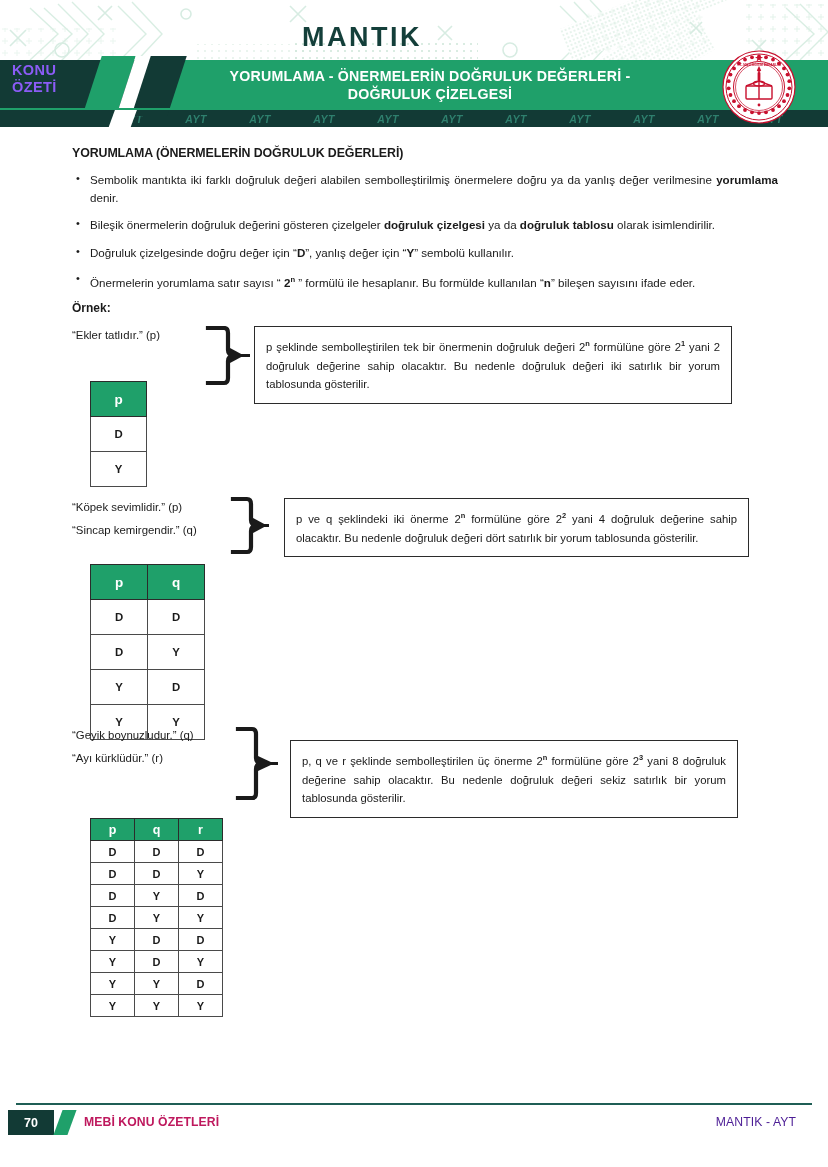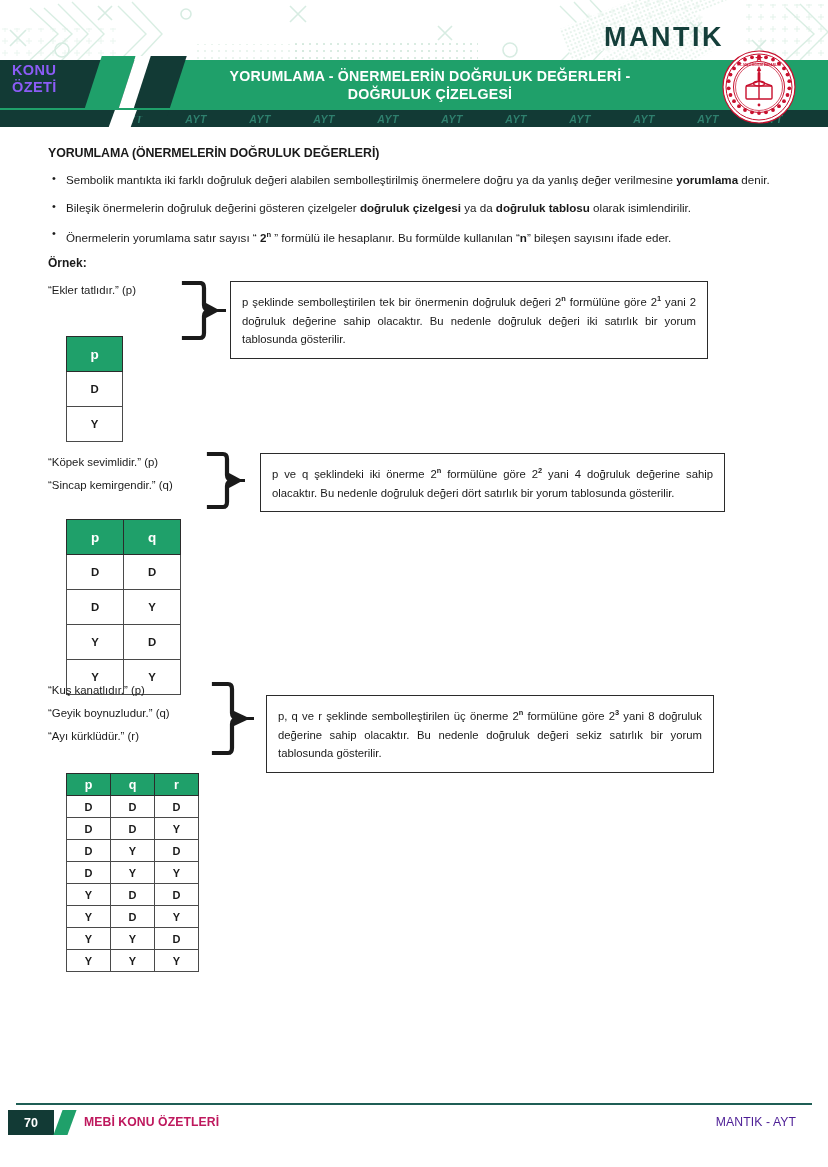--- a/index.html
+++ b/index.html
@@ -35,21 +35,21 @@
     height: 70px;
     overflow: hidden;
     pointer-events: none;
   }
 
   .doc-title {
     position: absolute;
     top: 22px;
     left: 0;
     width: 724px;
-    text-align: right;
+    text-align: center;
     font-size: 27px;
     font-weight: bold;
     letter-spacing: 2.5px;
     color: #143f3a;
     z-index: 5;
   }
 
   
   .banner {
     position: absolute;
@@ -183,20 +183,21 @@
     width: 74px;
     height: 74px;
     z-index: 8;
   }
 
   
   .content {
     position: relative;
     padding: 18px 48px 0 48px;
     color: #1a1a1a;
+    margin-left: 24px;
   }
 
   .section-heading {
     font-size: 12.4px;
     font-weight: bold;
     letter-spacing: -0.1px;
     margin-bottom: 11px;
   }
 
   ul.bullets { list-style: none; }
@@ -483,20 +484,21 @@
     </div>
   </div>
 
   <div class="content">
 
     <div class="section-heading">YORUMLAMA (ÖNERMELERİN DOĞRULUK DEĞERLERİ)</div>
 
     <ul class="bullets" id="bullet-list">
         <li><span>Sembolik mantıkta iki farklı doğruluk değeri alabilen sembolleştirilmiş önermelere doğru ya da yanlış değer verilmesine </span><b>yorumlama</b><span> denir.</span></li>
         <li><span>Bileşik önermelerin doğruluk değerini gösteren çizelgeler </span><b>doğruluk çizelgesi</b><span> ya da </span><b>doğruluk tablosu</b><span> olarak isimlendirilir.</span></li>
+        <li><span>Doğruluk çizelgesinde doğru değer için “</span><b>D</b><span>”, yanlış değer için “</span><b>Y</b><span>” sembolü kullanılır.</span></li>
         <li><span>Önermelerin yorumlama satır sayısı “ </span><b>2<sup>n</sup></b><span> ” formülü ile hesaplanır. Bu formülde kullanılan “</span><b>n</b><span>” bileşen sayısını ifade eder.</span></li>
       </ul>
 
     <div class="ornek">Örnek:</div>
 
     <div class="example" style="height:160px;">
       <div class="prop-list" id="ex1-props">
           <div>“Ekler tatlıdır.” (p)</div>
         </div>
 
@@ -566,21 +568,20 @@
             <tr>
               <td>Y</td>
               <td>Y</td>
             </tr>
           </tbody>
       </table>
     </div>
 
     <div class="example" style="height:260px; margin-top:8px;">
       <div class="prop-list" id="ex3-props">
-          <div>“Kuş kanatlıdır.” (p)</div>
           <div>“Geyik boynuzludur.” (q)</div>
           <div>“Ayı kürklüdür.” (r)</div>
         </div>
 
       <div class="brace" style="left:160px; top:2px;">
         <svg width="70" height="76" viewBox="0 0 70 76" xmlns="http://www.w3.org/2000/svg">
           <path d="M6 3 H20 Q24 3 24 8 V32 Q24 37 30 37.5 Q24 38 24 43 V67 Q24 72 20 72 H6" fill="none" stroke="#1a1a1a" stroke-width="4.2" stroke-linecap="square"></path>
           <path d="M29 37.5 L46 37.5" stroke="#1a1a1a" stroke-width="3"></path>
           <polygon points="26,30 42,37.5 26,45" fill="#1a1a1a"></polygon>
         </svg>

